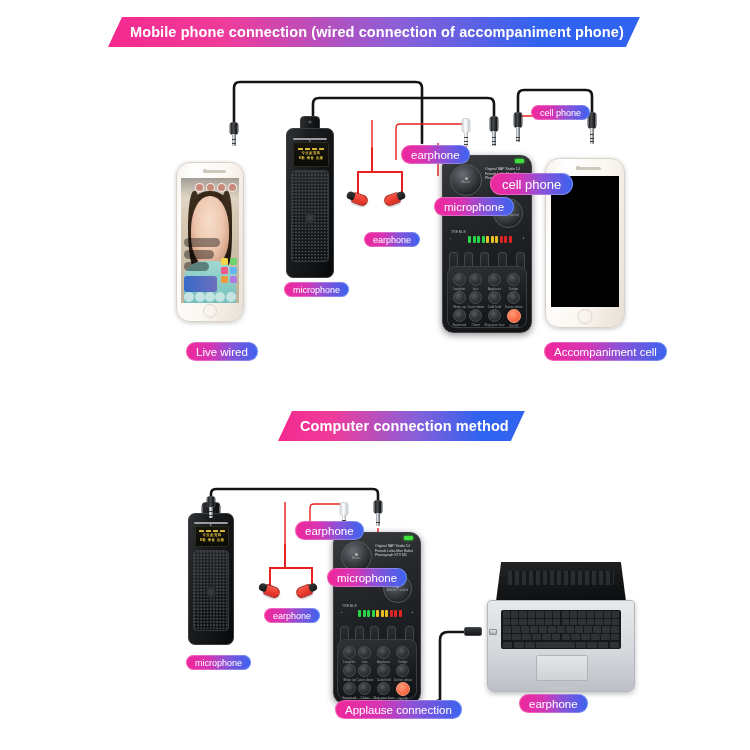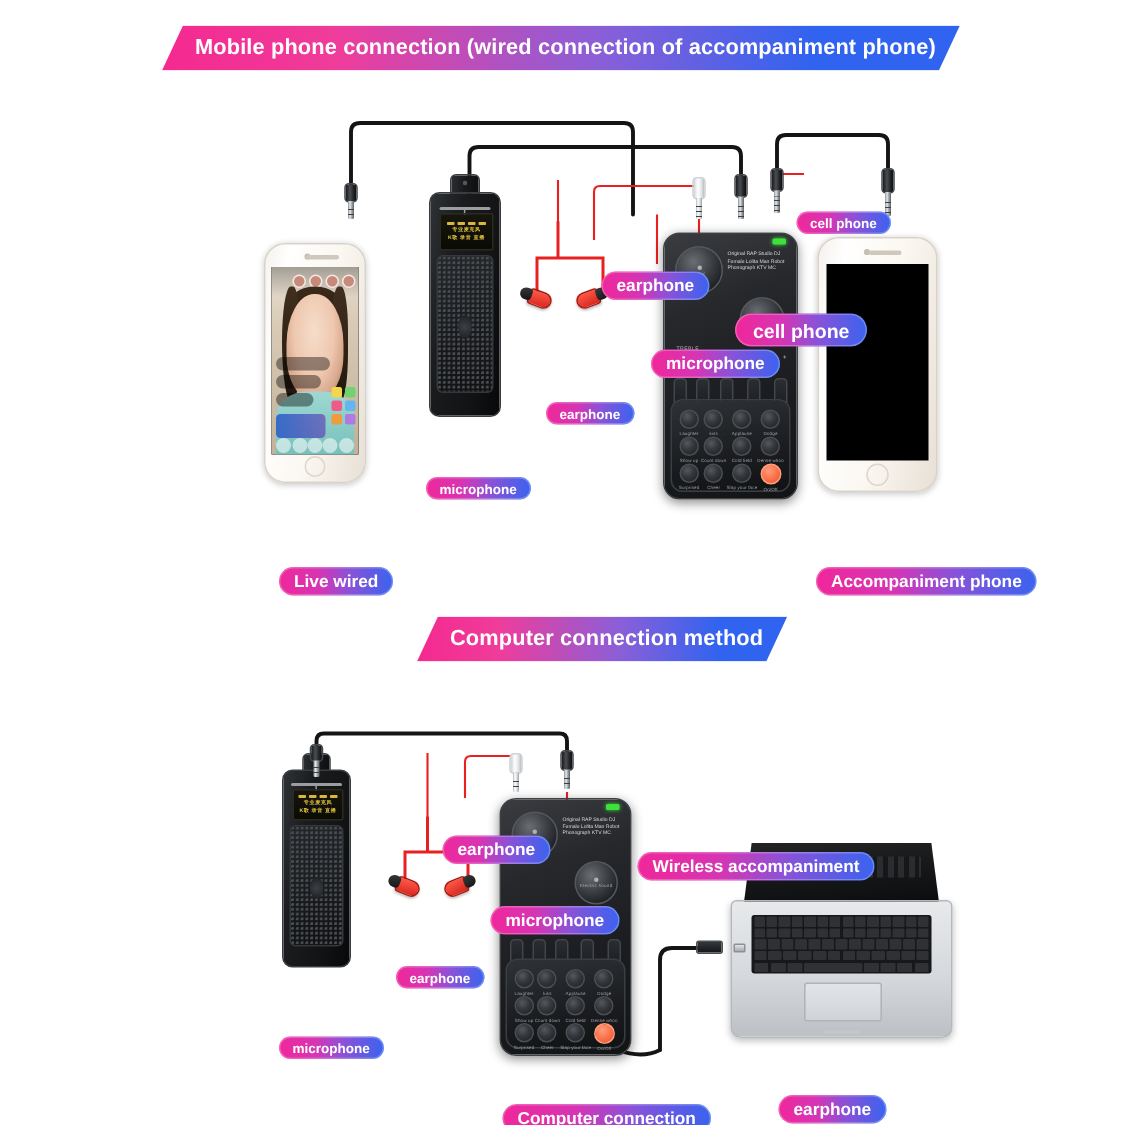--- a/index.html
+++ b/index.html
@@ -21,25 +21,24 @@
     letter-spacing:.1px;
   }
   #banner-1{left:108px;top:17px;}
   #banner-2{left:278px;top:411px;}
 
   
   .pill{
     position:absolute;
     background:linear-gradient(90deg,#f0279a 0%,#d635b4 35%,#8a52d8 62%,#3a63ef 100%);
     color:#fff;border-radius:999px;
-    font-weight:bold;white-space:nowrap;
+    font-weight:normal;white-space:nowrap;
     display:flex;align-items:center;justify-content:center;
     box-shadow:0 0 0 1px rgba(255,255,255,.25) inset;
     z-index:40;
-    margin-top:36px;
   }
   .pill.sm{font-size:9px;height:15px;padding:0 9px;}
   .pill.md{font-size:11.5px;height:19px;padding:0 10px;}
   .pill.lg{font-size:13px;height:22px;padding:0 12px;}
 
   
   .wiresvg{position:absolute;left:0;top:0;width:750px;height:750px;pointer-events:none;z-index:5;}
 
   
   .phone{position:absolute;border-radius:14px;z-index:10;}
@@ -541,21 +540,21 @@
   </div>
 
   <div class="phone" id="phone-accomp" style="left:545px;top:158px;width:80px;height:170px;">
     <div class="body">
       <div class="cam" style="left:30px;top:7px;"></div>
       <div class="speaker" style="top:8px;margin-left:5px;"></div>
       <div class="screen" style="left:5px;top:17px;right:5px;bottom:20px;"></div>
       <div class="home" style="width:13px;height:13px;bottom:3px;"></div>
     </div>
   </div>
-  <div class="pill md" style="left:544px;top:342px;">Accompaniment phone</div>
+  <div class="pill md" style="left:544px;top:342px;">Accompaniment cell</div>
 
   <div class="pill md" style="left:401px;top:145px;">earphone</div>
   <div class="pill sm" style="left:531px;top:105px;">cell phone</div>
   <div class="pill lg" style="left:490px;top:173px;">cell phone</div>
   <div class="pill md" style="left:434px;top:197px;">microphone</div>
 
   <div class="jack" style="left:205px;top:496px;width:12px;height:22px;">
     <div class="grip" style="height:12px;"></div>
     <div class="shaft" style="top:11px;height:11px;">
         <div class="rings"></div>
@@ -814,16 +813,15 @@
   </div>
   <div class="pill md" style="left:519px;top:694px;">earphone</div>
 
   <div class="usb" style="left:464px;top:627px;width:26px;height:10px;">
     <div class="shell"></div>
     <div class="tongue"></div>
   </div>
 
   <div class="pill md" style="left:295px;top:521px;">earphone</div>
   <div class="pill md" style="left:327px;top:568px;">microphone</div>
-  <div class="pill md" style="left:425px;top:532px;">Wireless accompaniment</div>
-  <div class="pill md" style="left:335px;top:700px;">Computer connection</div>
+  <div class="pill md" style="left:335px;top:700px;">Applause connection</div>
 
 </div>
 
 </body></html>

